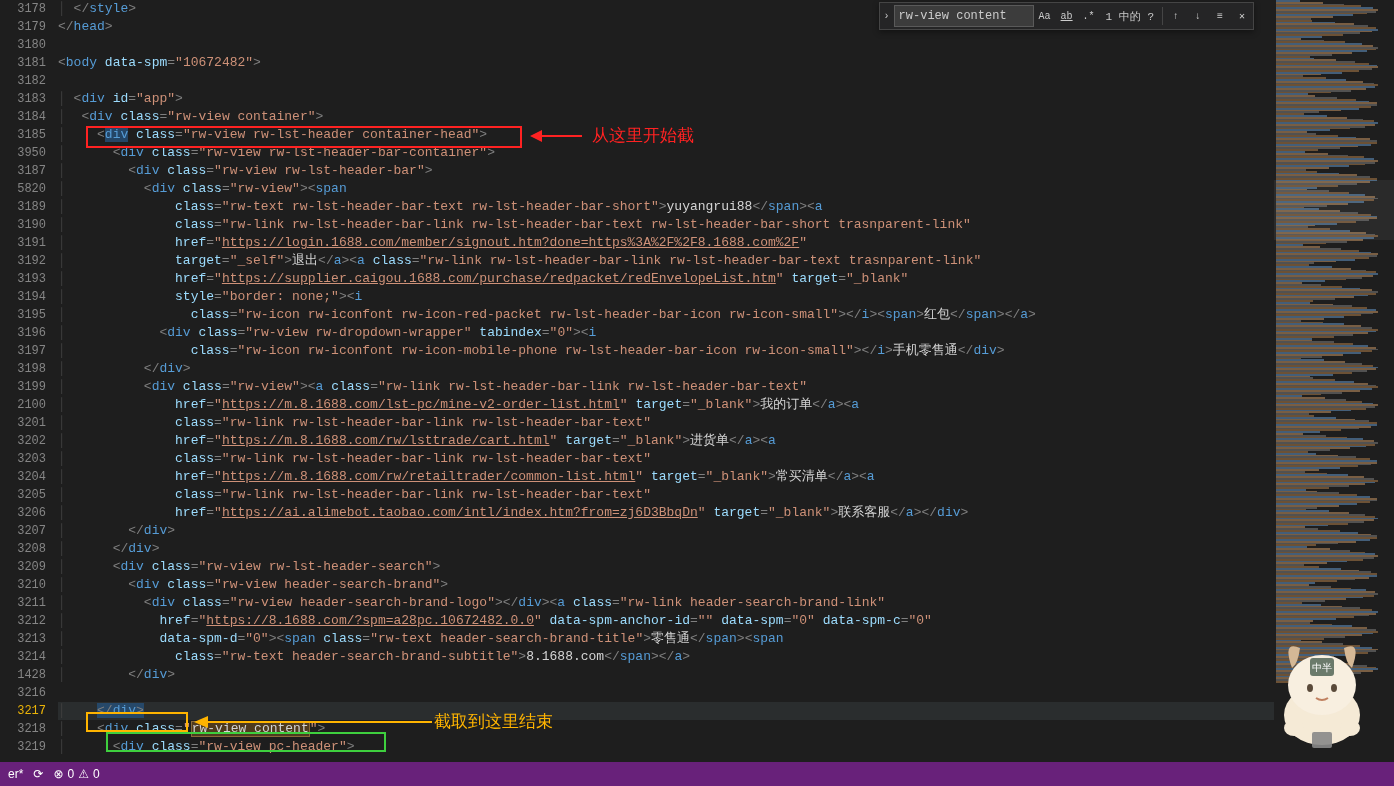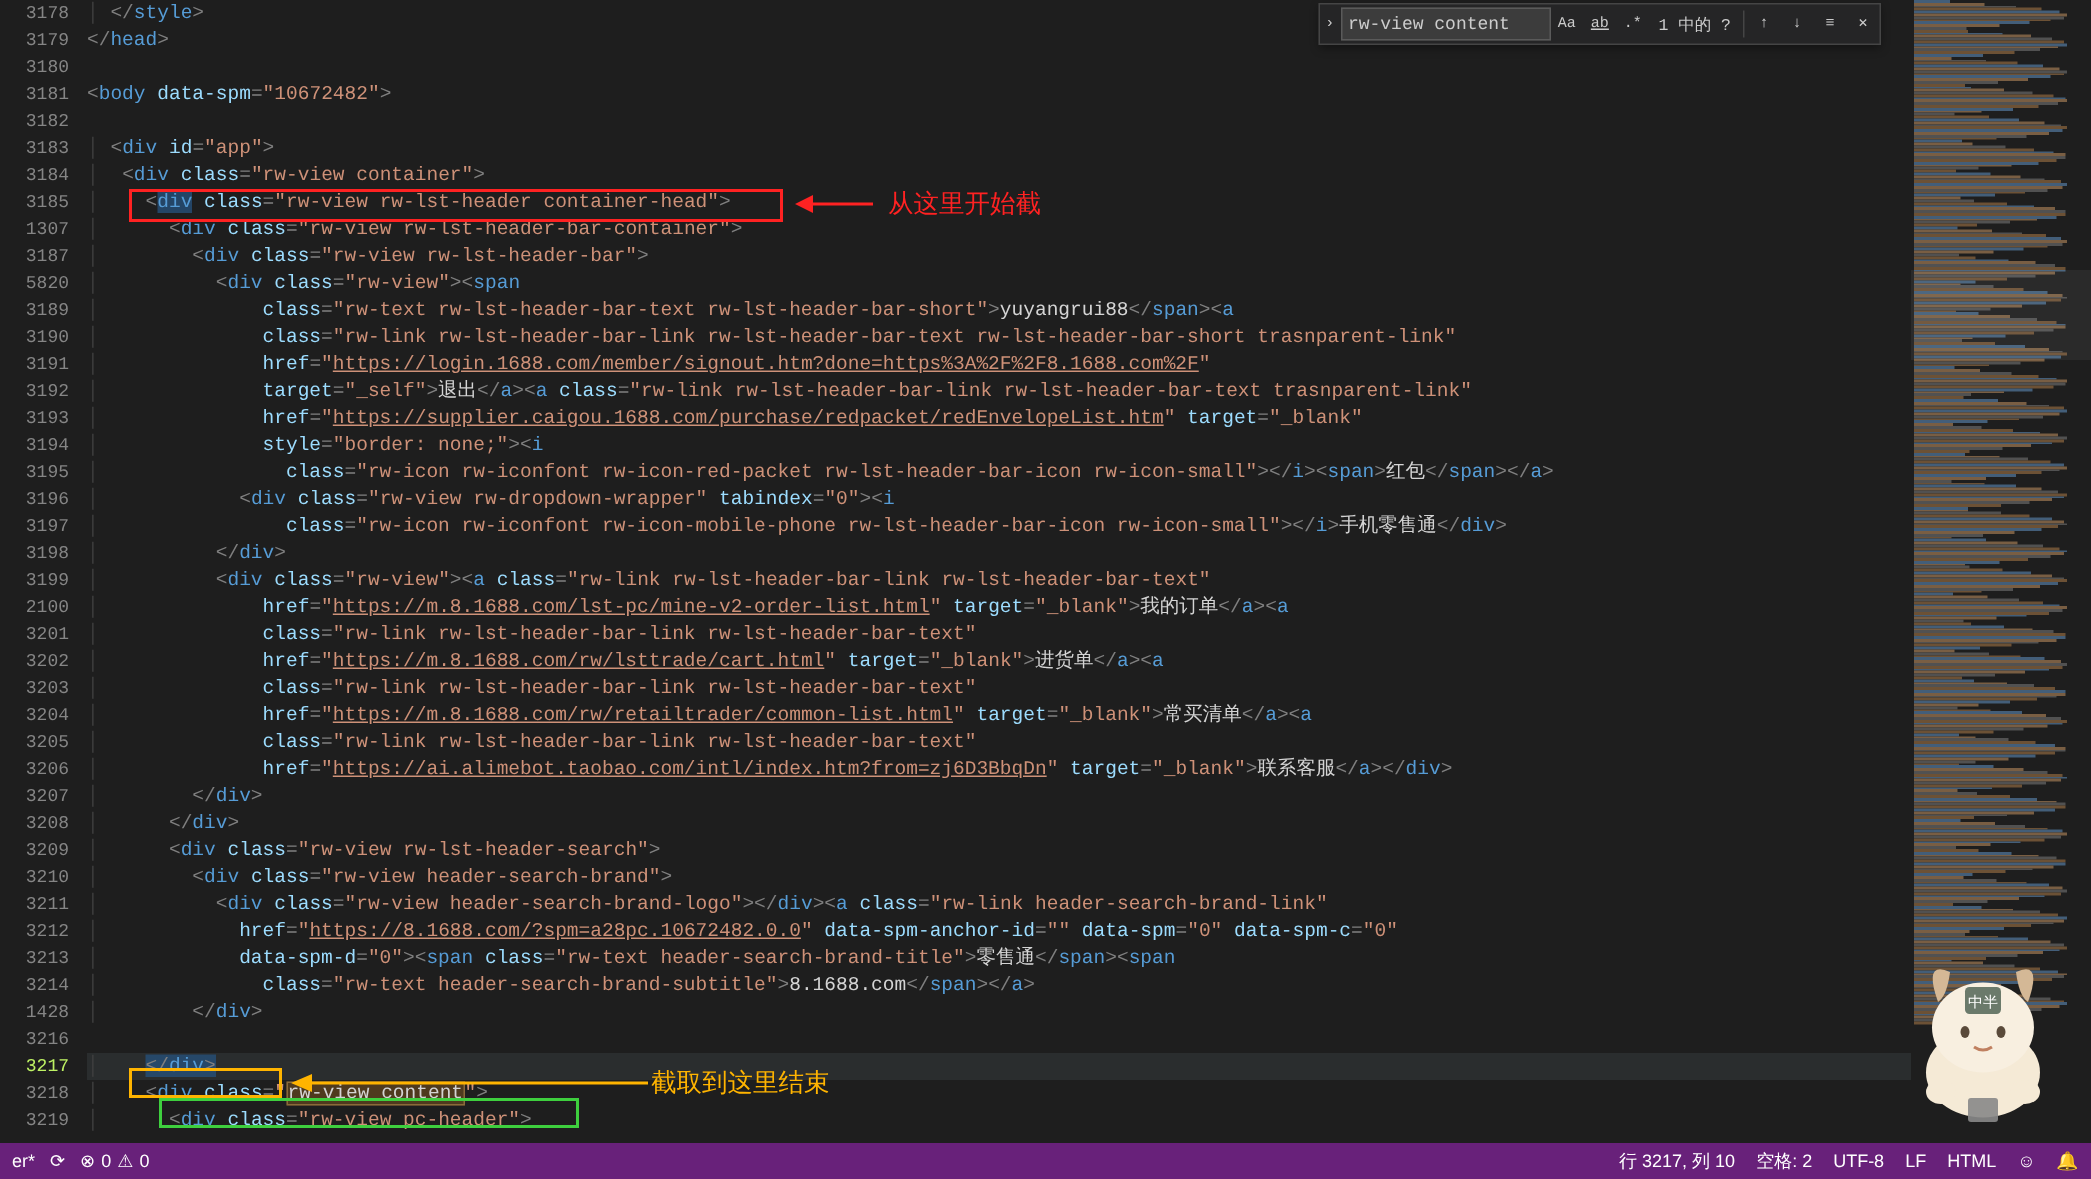--- a/index.html
+++ b/index.html
@@ -22,21 +22,21 @@
 .gutter {
   width: 58px;
   background: #1e1e1e;
   color: #858585;
   text-align: right;
   padding-right: 12px;
   flex-shrink: 0;
   padding-top: 0;
 }
 .gutter .ln { height: 18px; line-height: 18px; font-size: 12px; }
-.gutter .ln.active { color: #bef264; }
+.gutter .ln.active { color: #eab308; }
 .code {
   flex: 1;
   background: #1e1e1e;
   padding-top: 0;
   white-space: pre;
   font-size: 13px;
   line-height: 18px;
   position: relative;
 }
 .code-line { height: 18px; position: relative; }
@@ -187,21 +187,21 @@
 <div class="editor-area">
   <div class="gutter" id="gutter">
       <div class="ln">3178</div>
       <div class="ln">3179</div>
       <div class="ln">3180</div>
       <div class="ln">3181</div>
       <div class="ln">3182</div>
       <div class="ln">3183</div>
       <div class="ln">3184</div>
       <div class="ln">3185</div>
-      <div class="ln">1307</div>
+      <div class="ln">3950</div>
       <div class="ln">3187</div>
       <div class="ln">5820</div>
       <div class="ln">3189</div>
       <div class="ln">3190</div>
       <div class="ln">3191</div>
       <div class="ln">3192</div>
       <div class="ln">3193</div>
       <div class="ln">3194</div>
       <div class="ln">3195</div>
       <div class="ln">3196</div>
@@ -654,22 +654,13 @@
   <div class="left">
     <span class="sb-item">er*</span>
     <span class="sb-item">⟳</span>
     <span class="sb-item">
       <span>⊗</span>
         <span>0</span>
       <span>⚠</span>
         <span>0</span>
     </span>
   </div>
-  <div class="right">
-    <span class="sb-item">行 3217, 列 10</span>
-    <span class="sb-item">空格: 2</span>
-    <span class="sb-item">UTF-8</span>
-    <span class="sb-item">LF</span>
-    <span class="sb-item">HTML</span>
-    <span class="sb-item">☺</span>
-    <span class="sb-item">🔔</span>
-  </div>
 </div>
 
 </body></html>

